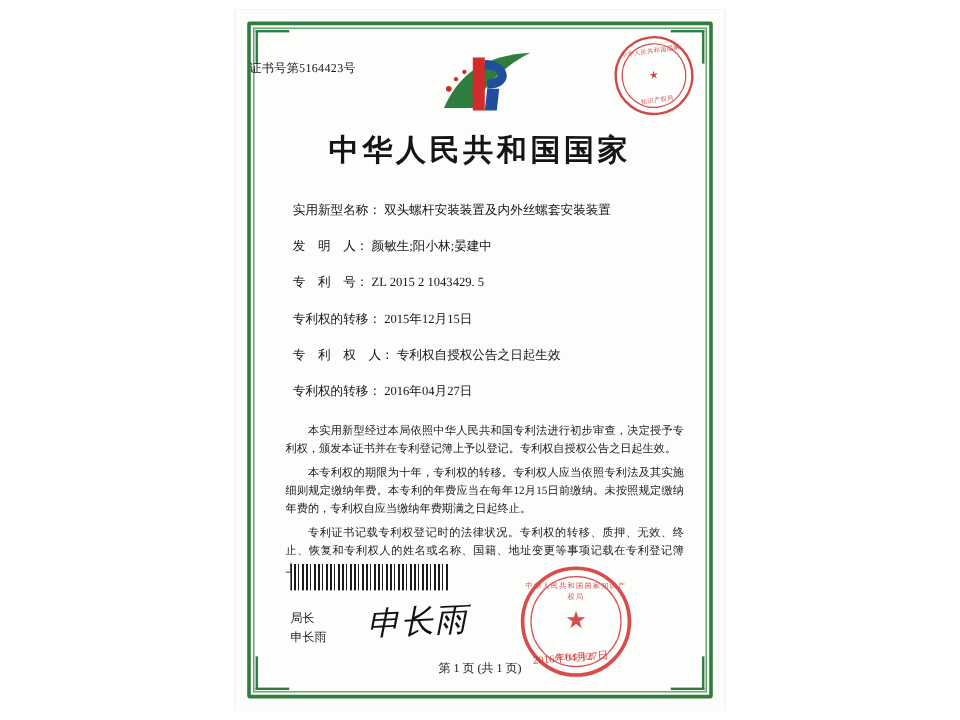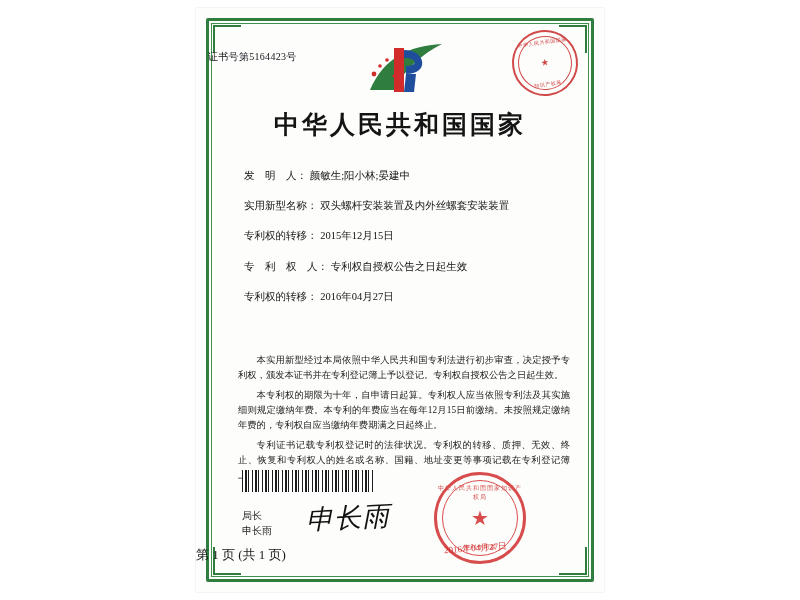--- a/index.html
+++ b/index.html
@@ -267,22 +267,22 @@
     color: #cf2626;
     transform: rotate(-4deg);
     opacity: 0.85;
   }
 
   
   .page-footer {
     position: absolute;
     left: 0; right: 0;
     bottom: 28px;
-    text-align: left;
-    font-size: 13px;
+    text-align: center;
+    font-size: 10px;
     color: #1a1a1a;
   }
 </style>
 </head>
 <body>
 
 <div class="page">
   <div class="sheet">
 
     <div class="border-outer"></div>
@@ -313,44 +313,48 @@
       <div class="ring"></div>
       <div class="seal-arc-top">中华人民共和国国家</div>
       <div class="seal-star">★</div>
       <div class="seal-arc-bottom">知识产权局</div>
     </div>
 
     <div class="title">中华人民共和国国家</div>
 
     <div class="fields">
       <div class="field">
+        <span class="label">实用新型名称：</span>
+        <span class="value">双头螺杆安装装置及内外丝螺套安装装置</span>
+      </div>
+      <div class="field">
         <span class="label">发　明　人：</span>
         <span class="value">颜敏生;阳小林;晏建中</span>
       </div>
       <div class="field">
-        <span class="label">实用新型名称：</span>
-        <span class="value">双头螺杆安装装置及内外丝螺套安装装置</span>
+        <span class="label">专　利　号：</span>
+        <span class="value">ZL 2015 2 1043429. 5</span>
       </div>
       <div class="field">
         <span class="label">专利权的转移：</span>
         <span class="value">2015年12月15日</span>
       </div>
       <div class="field">
         <span class="label">专　利　权　人：</span>
         <span class="value">专利权自授权公告之日起生效</span>
       </div>
       <div class="field">
         <span class="label">专利权的转移：</span>
         <span class="value">2016年04月27日</span>
       </div>
     </div>
 
     <div class="paragraphs">
       <p>本实用新型经过本局依照中华人民共和国专利法进行初步审查，决定授予专利权，颁发本证书并在专利登记簿上予以登记。专利权自授权公告之日起生效。</p>
-      <p>本专利权的期限为十年，自申请日起算。专利权人应当依照专利法及其实施细则规定缴纳年费。本专利的年费应当在每年12月15日前缴纳。未按照规定缴纳年费的，专利权自应当缴纳年费期满之日起终止。</p>
+      <p>本专利权的期限为十年，专利权的转移。专利权人应当依照专利法及其实施细则规定缴纳年费。本专利的年费应当在每年12月15日前缴纳。未按照规定缴纳年费的，专利权自应当缴纳年费期满之日起终止。</p>
       <p>专利证书记载专利权登记时的法律状况。专利权的转移、质押、无效、终止、恢复和专利权人的姓名或名称、国籍、地址变更等事项记载在专利登记簿上。</p>
     </div>
 
     <div class="barcode"></div>
 
     <div class="sig-label">局长</div>
     <div class="sig-name">申长雨</div>
     <div class="signature">申长雨</div>
 
     <div class="seal-bottom">

